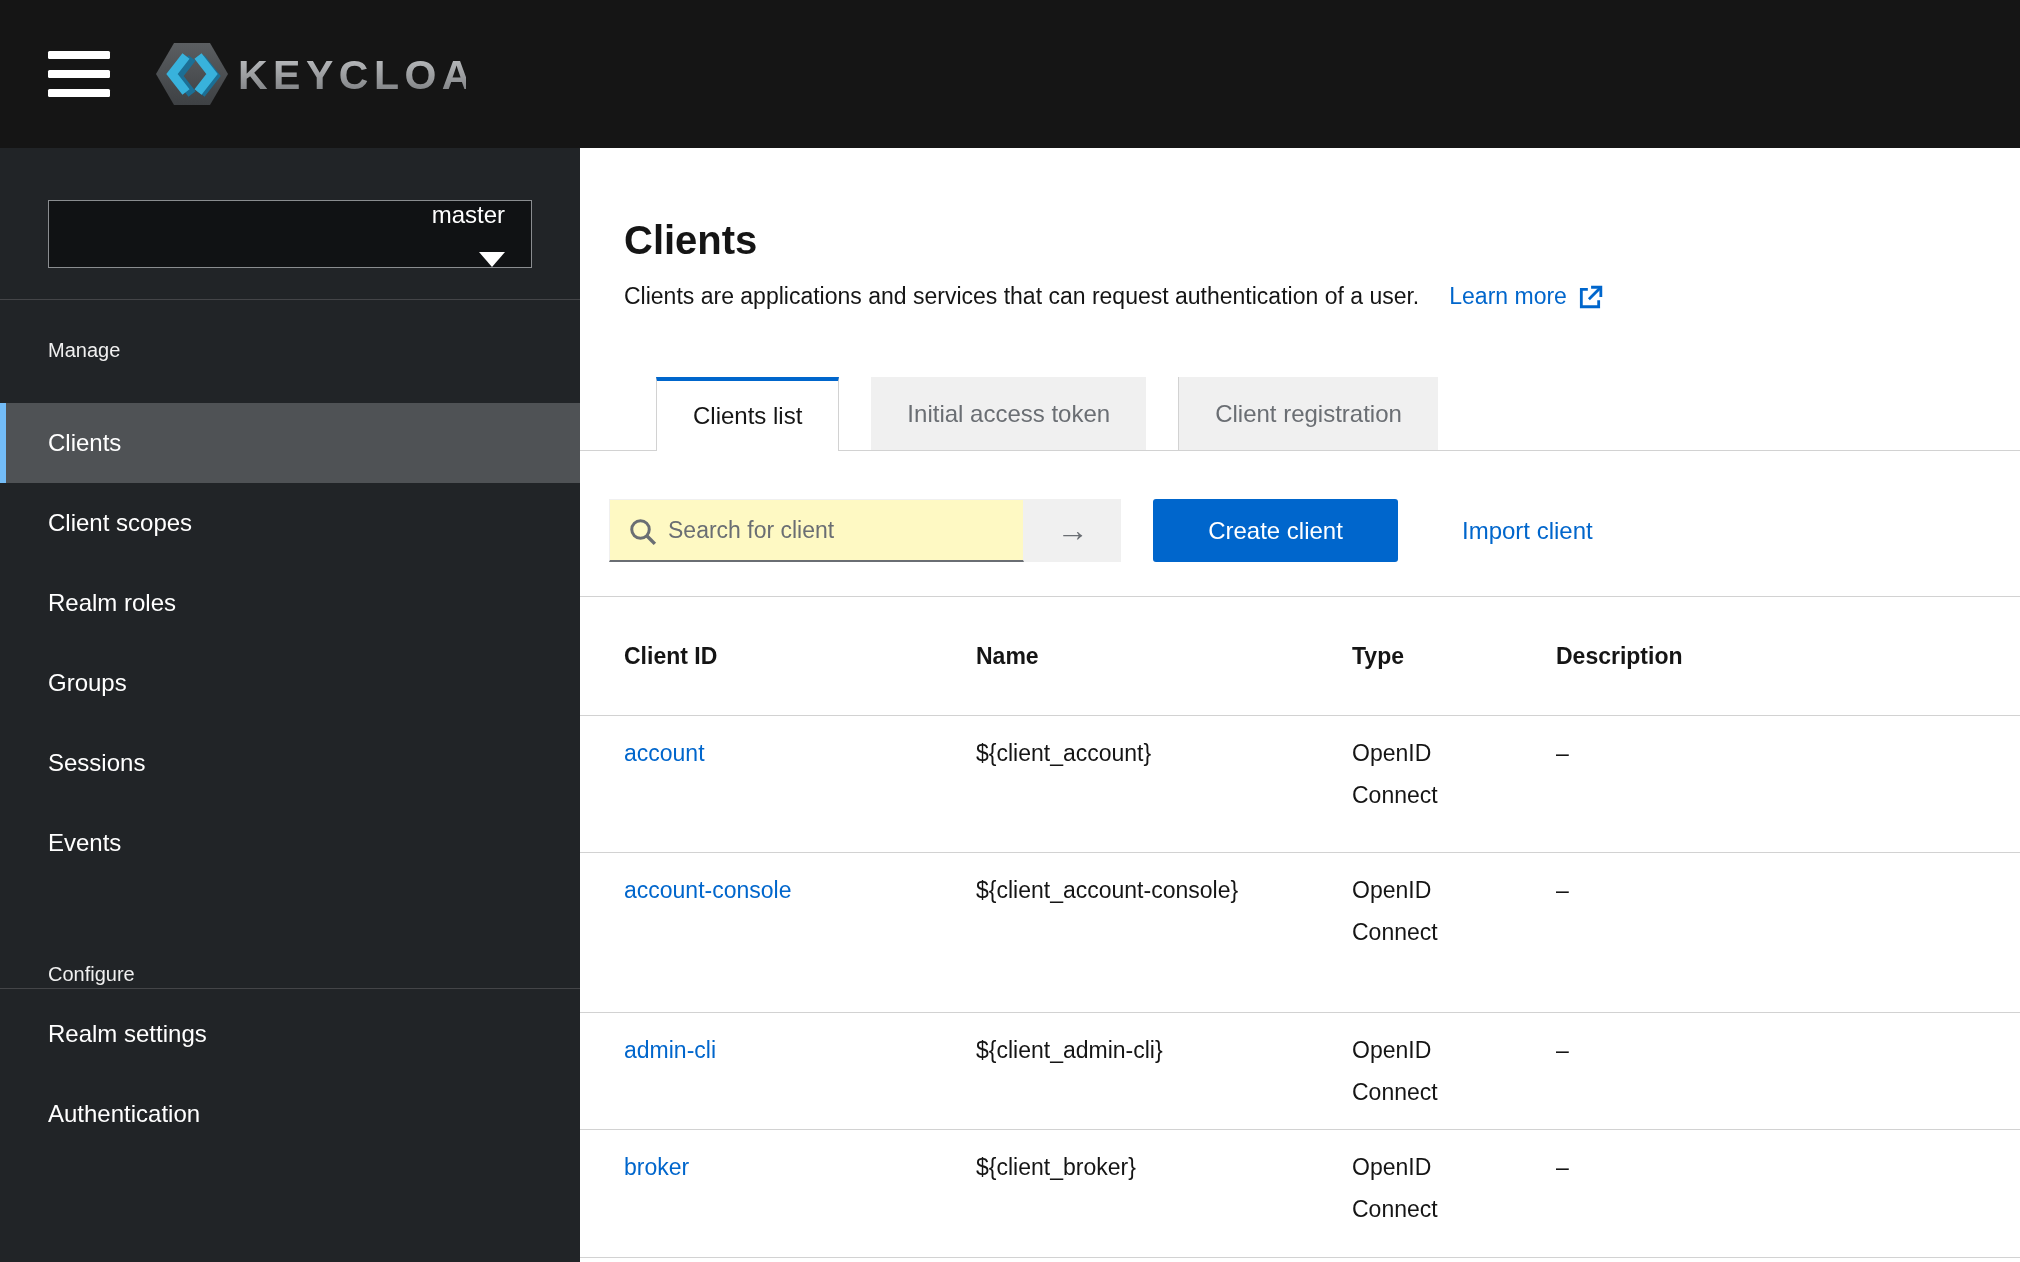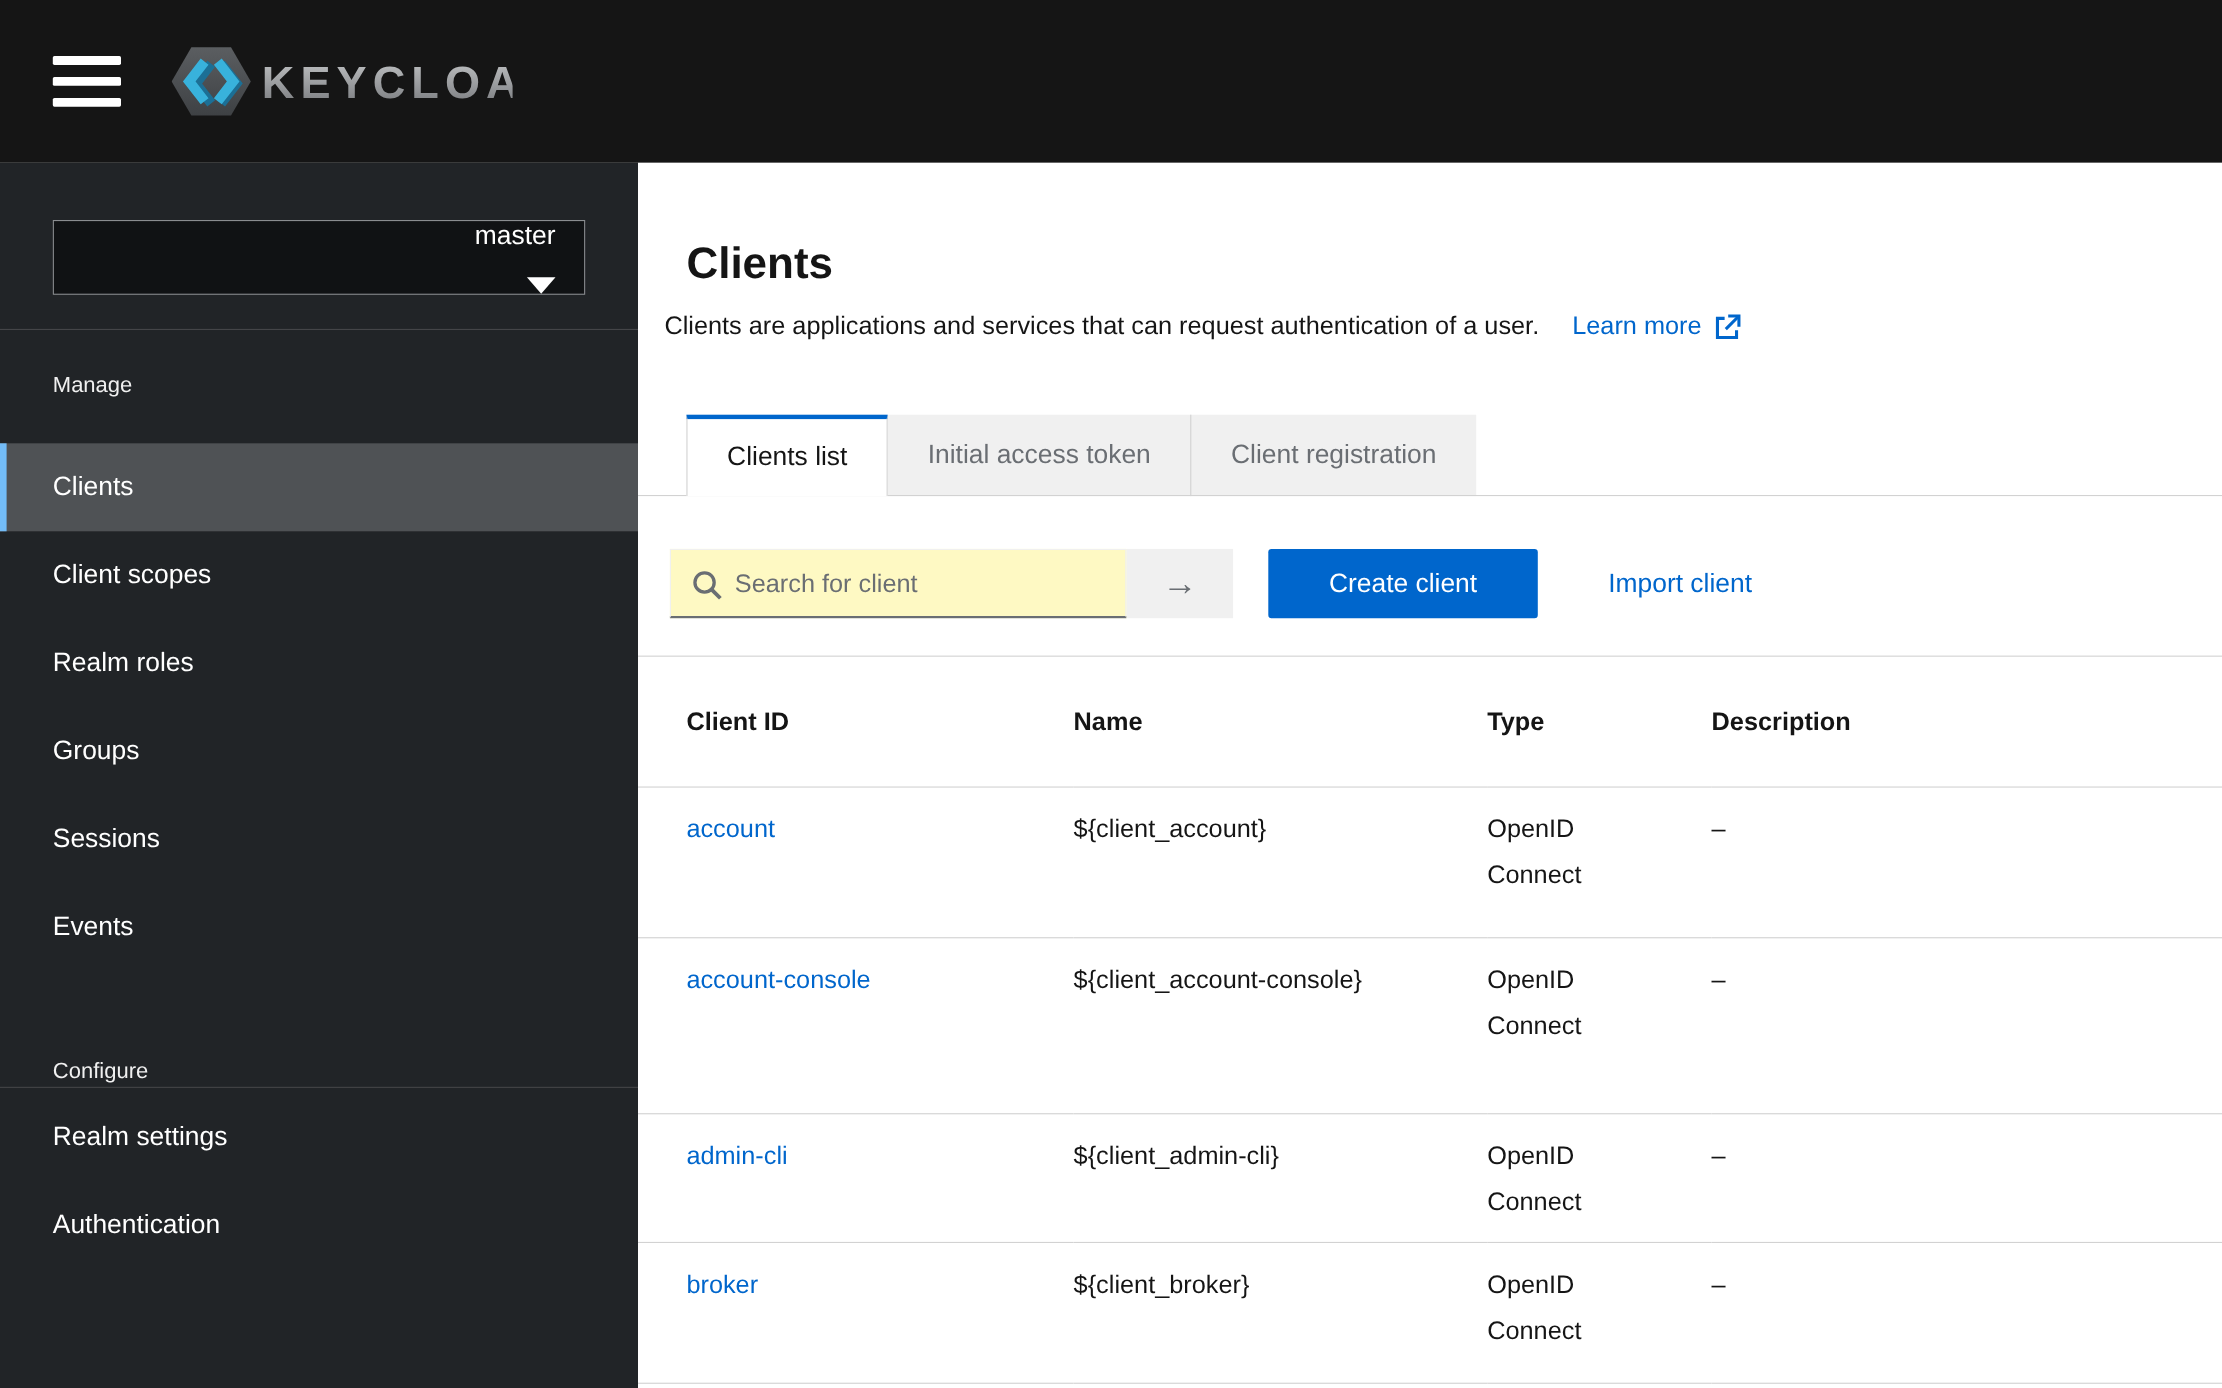--- a/index.html
+++ b/index.html
@@ -28,30 +28,30 @@
   .nav-group-label-wrap2 .nav-group-label { margin-top:0; }
   ul.nav-list { list-style:none; margin-top:39px; }
   ul.nav-list.second { margin-top:5px; }
   .nav-item { height:80px; display:flex; align-items:center; padding-left:48px;
     font-size:24px; color:#fff; cursor:pointer; }
   .nav-item.current { background:#4f5255; border-left:6px solid #73bcf7; padding-left:42px; }
 
   
   .main { position:absolute; left:580px; top:148px; width:1440px; height:1114px; background:#fff; }
   .page-title { margin:68px 0 0 44px; font-size:40px; line-height:48px; font-weight:700; color:#151515; }
-  .page-desc-row { margin:16px 0 0 24px; display:flex; align-items:center; }
+  .page-desc-row { margin:16px 0 0 44px; display:flex; align-items:center; }
   .page-desc { font-size:23px; line-height:32px; color:#151515; }
   .learn-more { margin-left:30px; display:inline-flex; align-items:flex-end; gap:10px;
     font-size:23px; color:#0066cc; text-decoration:none; cursor:pointer; }
 
   
   .tabs { position:relative; margin-top:65px; height:74px; display:flex; padding-left:44px; }
   .tabs::after { content:""; position:absolute; left:0; right:0; bottom:0; height:1px; background:#d2d2d2; }
   .tab { height:74px; display:flex; align-items:center; padding:16px 36px; font-size:24px;
-    color:#6a6e73; background:#f0f0f0; cursor:pointer; }
+    color:#6a6e73; background:#f0f0f0; cursor:pointer;margin-left:32px; }
   .tab.active { position:relative; z-index:1; background:#fff; color:#151515;
     border-top:4px solid #0066cc; border-left:1px solid #d2d2d2; border-right:1px solid #d2d2d2; }
   .tab.inactive + .tab.inactive { border-left:1px solid #d2d2d2; }
 
   
   .toolbar { margin:48px 0 0 29px; height:63px; display:flex; align-items:stretch; }
   .search-group { display:flex; }
   .search-box { position:relative; width:415px; background:#fef9c3; border:1px solid #f0f0f0;
     border-bottom:2px solid #6a6e73; }
   .search-box input { width:100%; height:100%; border:none; outline:none; background:transparent;

